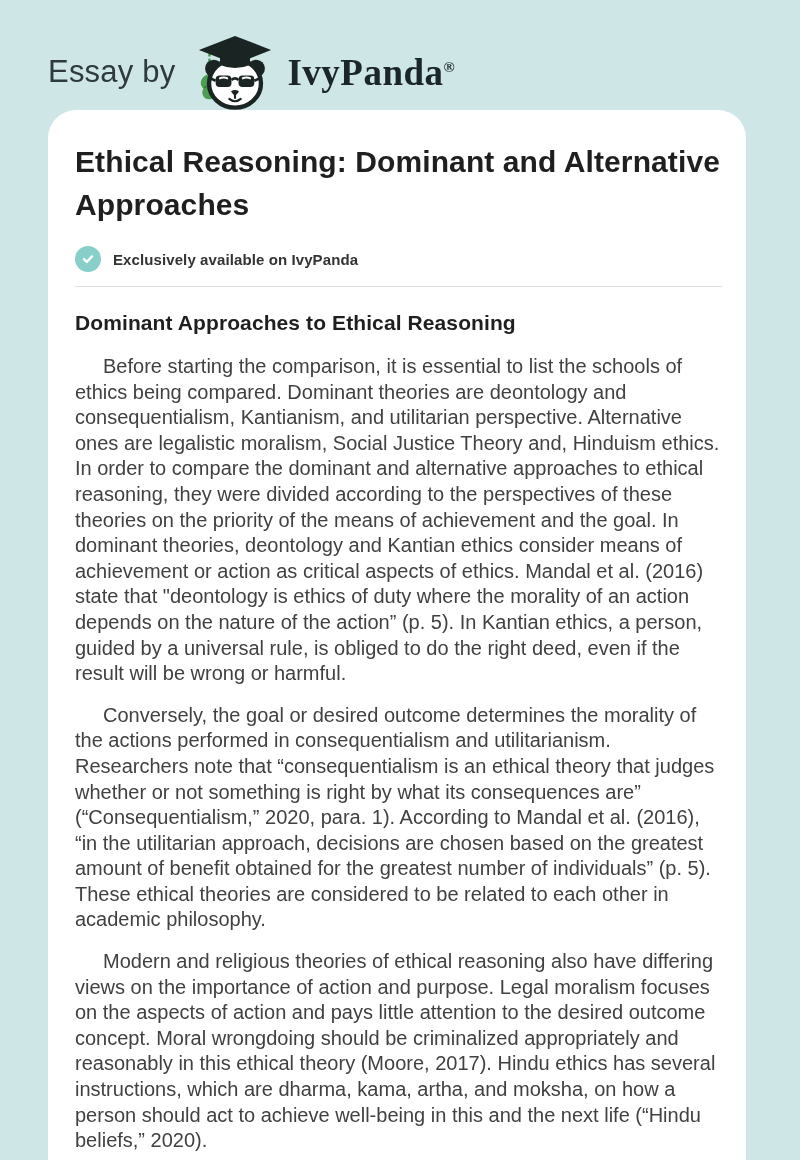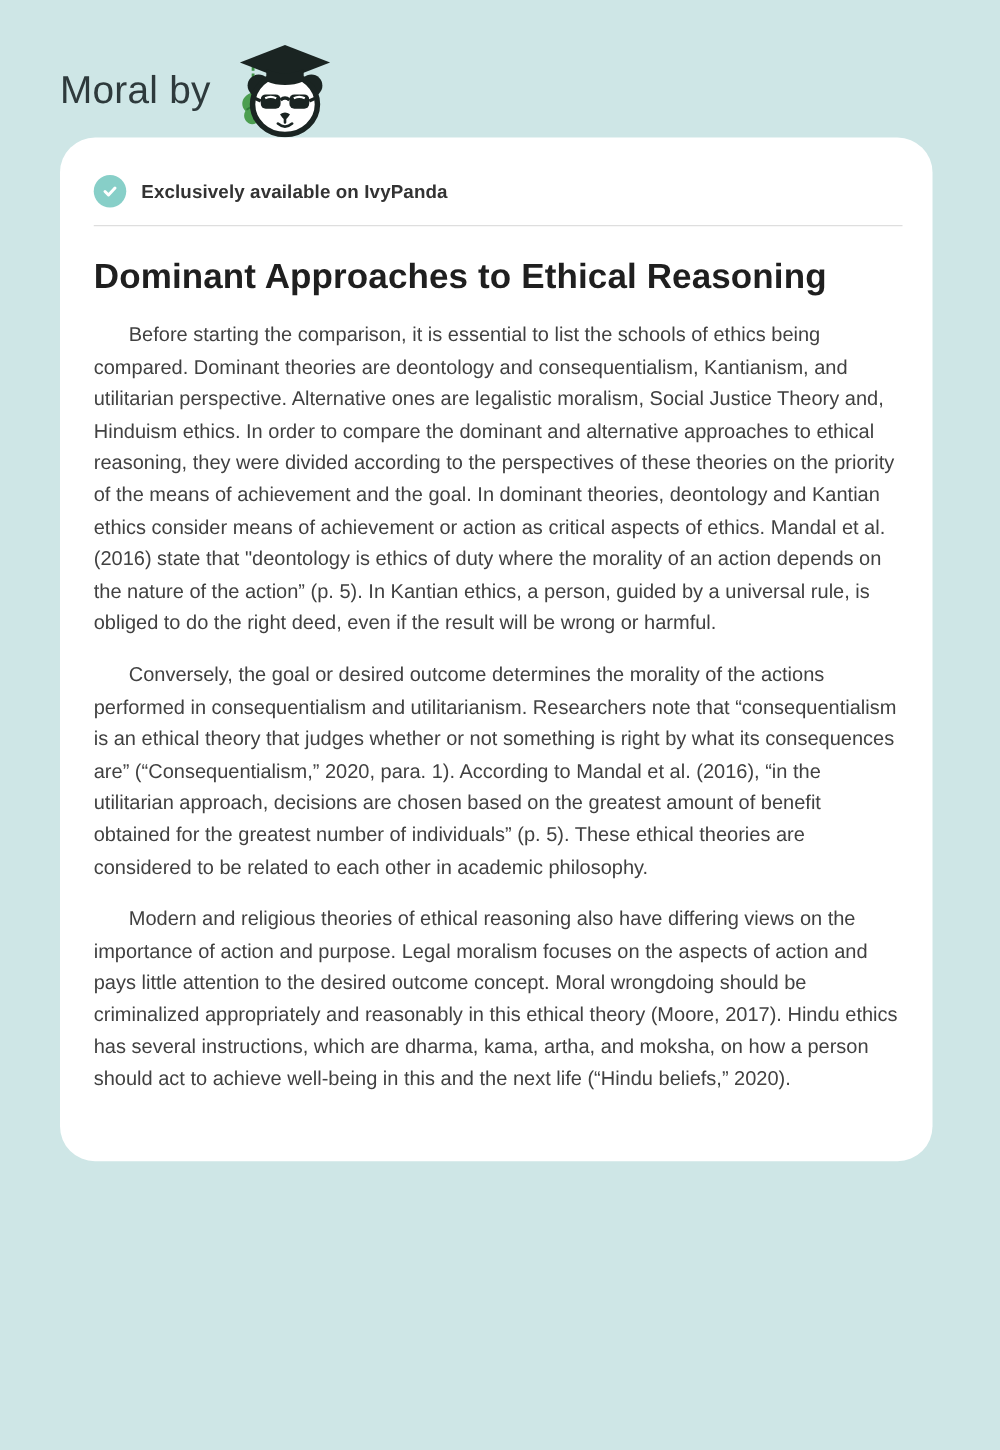--- a/index.html
+++ b/index.html
@@ -75,42 +75,42 @@
     font-weight: 700;
     color: #333333;
     letter-spacing: 0.1px;
   }
   .divider {
     border: none;
     border-top: 1px solid #dedede;
     margin: 0 0 6px 0;
   }
   h2.section-heading {
-    font-size: 28px;
+    font-size: 21px;
     font-weight: 700;
     color: #1f1f1f;
     letter-spacing: 0.1px;
     margin: 24px 0 19px 0;
   }
   p.body-para {
-    font-size: 16px;
+    font-size: 20px;
     line-height: 25.6px;
     color: #414141;
     text-indent: 28px;
     max-width: 648px;
     margin-bottom: 16px;
     text-align: left;
   }
   p.body-para:last-child { margin-bottom: 16px; }
 </style>
 </head>
 <body>
 
 <div class="header">
-  <span class="essay-by">Moral by</span>
+  <span class="essay-by">Essay by</span>
 
   <span>
     <svg class="logo-svg" width="88" height="76" viewBox="0 0 100 86" xmlns="http://www.w3.org/2000/svg">
 
       <path d="M21 22 L21 46" stroke="#3f8f45" stroke-width="2.6" stroke-dasharray="3.5 2.5" fill="none"></path>
 
       <path d="M21 45 C12 47 8 56 14 62 C10 69 17 77 24 73 C29 77 36 71 33 64 C40 59 36 49 27 48 C25 44 23 44 21 45 Z" fill="#4c9e50"></path>
       <path d="M21 50 L22 70 M21 57 L15 61 M22 60 L29 63" stroke="#2f7a38" stroke-width="1.6" fill="none"></path>
 
       <circle cx="26" cy="39" r="10" fill="#1a2422"></circle>
@@ -125,23 +125,25 @@
       <rect x="54" y="47" width="18" height="13" rx="4.5" fill="#1a2422"></rect>
       <path d="M46 52 Q50 48.5 54 52" stroke="#1a2422" stroke-width="3" fill="none"></path>
       <path d="M28 53 L21.5 50 M72 53 L78.5 50" stroke="#1a2422" stroke-width="3" fill="none"></path>
       <path d="M32 50.5 q5 -2.5 10 0 M58 50.5 q5 -2.5 10 0" stroke="#ffffff" stroke-width="2" fill="none"></path>
 
       <path d="M45.5 65 q4.5 -3 9 0 q-2.5 4.5 -4.5 4.5 q-2 0 -4.5 -4.5 Z" fill="#1a2422"></path>
       <path d="M50 69 L50 72.5 M43.5 73.5 q6.5 5.5 13 0" stroke="#1a2422" stroke-width="2.4" fill="none" stroke-linecap="round"></path>
     </svg>
   </span>
 
+  <span class="wordmark"><span>IvyPanda</span><sup>®</sup></span>
 </div>
 
 <div class="card">
+  <h1 class="title">Ethical Reasoning: Dominant and Alternative Approaches</h1>
 
   <div class="badge-row">
     <span class="badge-circle">
       <svg width="14" height="14" viewBox="0 0 14 14">
         <path d="M3 7.2 L5.8 10 L11 4.4" stroke="#ffffff" stroke-width="2.4" fill="none" stroke-linecap="round" stroke-linejoin="round"></path>
       </svg>
     </span>
     <span class="badge-label">Exclusively available on IvyPanda</span>
   </div>
 

